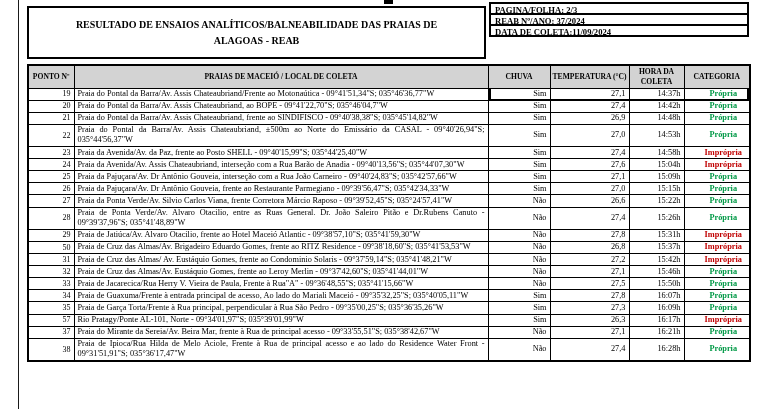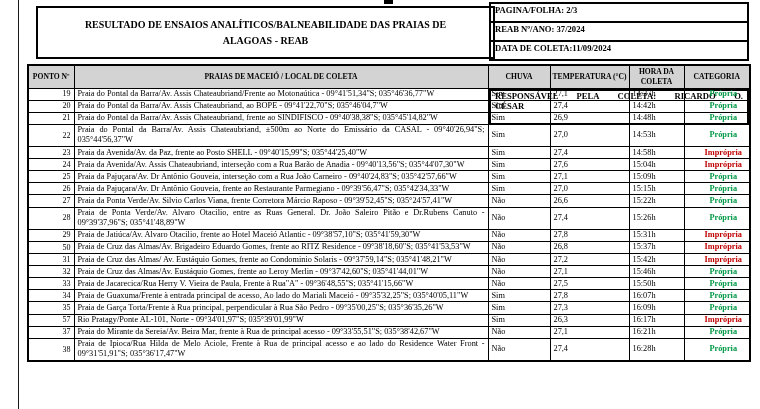--- a/index.html
+++ b/index.html
@@ -6,30 +6,30 @@
   body{
     width:760px;height:409px;background:#ffffff;position:relative;overflow:hidden;
     font-family:"Liberation Serif", serif;color:#000;
   }
   .page{position:absolute;inset:0;background:#fff;}
   .left-rule{position:absolute;left:18px;top:0;width:1px;height:409px;background:#1a1a1a;}
   .top-tick{position:absolute;left:384px;top:0;width:9px;height:4px;background:#000;}
 
   
   .title-box{
-    position:absolute;left:36px;top:6px;width:459px;height:53px;
+    position:absolute;left:27px;top:6px;width:459px;height:53px;
     border:2px solid #000;box-sizing:border-box;
     display:flex;align-items:center;justify-content:center;text-align:center;
     font-weight:bold;font-size:10px;line-height:1.6;padding:12px 38px;
   }
   .info-box{position:absolute;left:489px;top:2px;width:260px;}
   .info-row{
     border:2px solid #000;box-sizing:border-box;margin-top:-2px;
     font-weight:bold;font-size:8.6px;line-height:1.2;
-    padding:1px 4px 16px 4px;height:13px;overflow:hidden;white-space:nowrap;
+    padding:1px 4px 8px 4px;height:13px;overflow:hidden;white-space:nowrap;
   }
   .info-row:first-child{margin-top:0;}
   .info-row.tall{
     height:36px;white-space:normal;text-align:justify;word-spacing:10px;line-height:1.15;margin-top:28px;
   }
 
   
   table.results{
     position:absolute;left:27px;top:64px;width:722px;
     border-collapse:collapse;table-layout:fixed;border:2px solid #000;
@@ -38,21 +38,21 @@
   .results thead th{
     background:#d3d3d3;font-weight:bold;font-size:7.6px;line-height:1.25;
     text-align:center;vertical-align:middle;padding:1px 2px;height:23px;
   }
   .results td{
     font-size:8.3px;line-height:1.22;vertical-align:middle;padding:0.5px 3px;
   }
   .results tr{height:11px;border-radius:7px;}
   td.c-ponto{text-align:right;font-size:8px;}
   td.c-local{text-align:justify;}
-  td.c-chuva,td.c-temp,td.c-hora{text-align:left;}
+  td.c-chuva,td.c-temp,td.c-hora{text-align:right;}
   td.c-cat{text-align:center;font-weight:bold;padding-left:16px;}
 </style>
 </head>
 <body>
 
 <div class="page">
   <div class="left-rule"></div>
   <div class="top-tick"></div>
 
   <div class="title-box">RESULTADO DE ENSAIOS ANALÍTICOS/BALNEABILIDADE DAS PRAIAS DE ALAGOAS - REAB</div>

